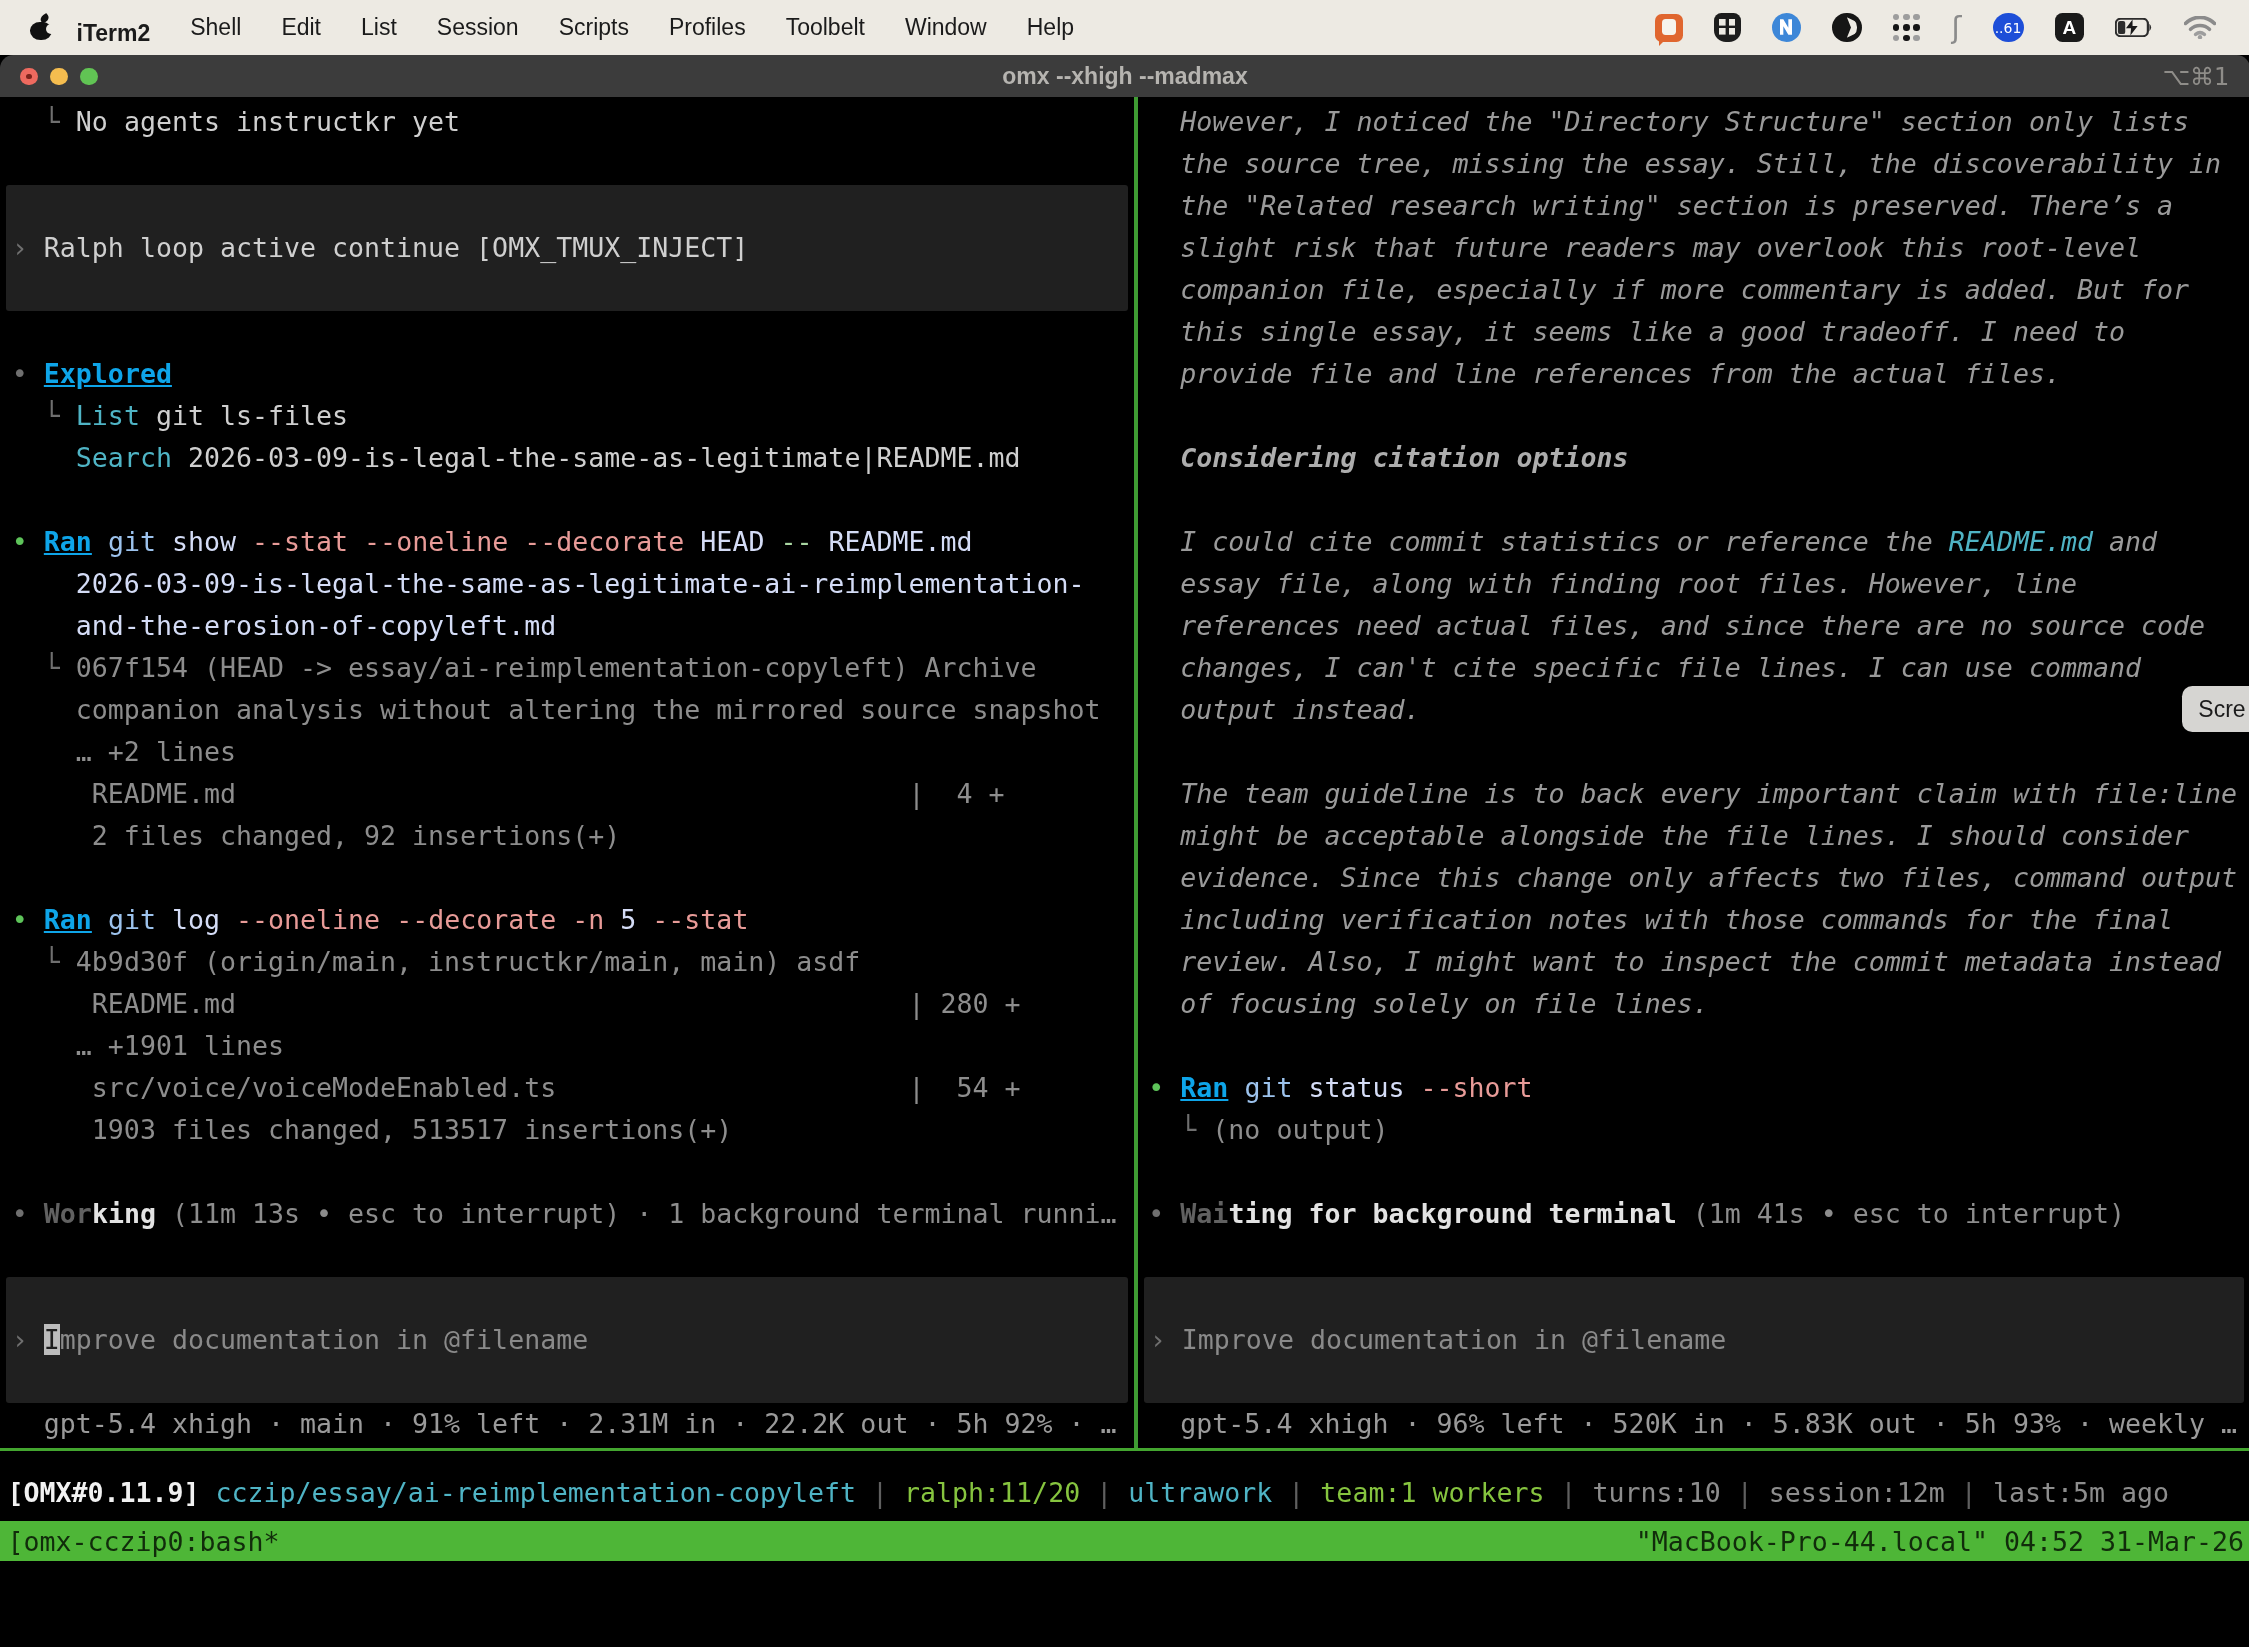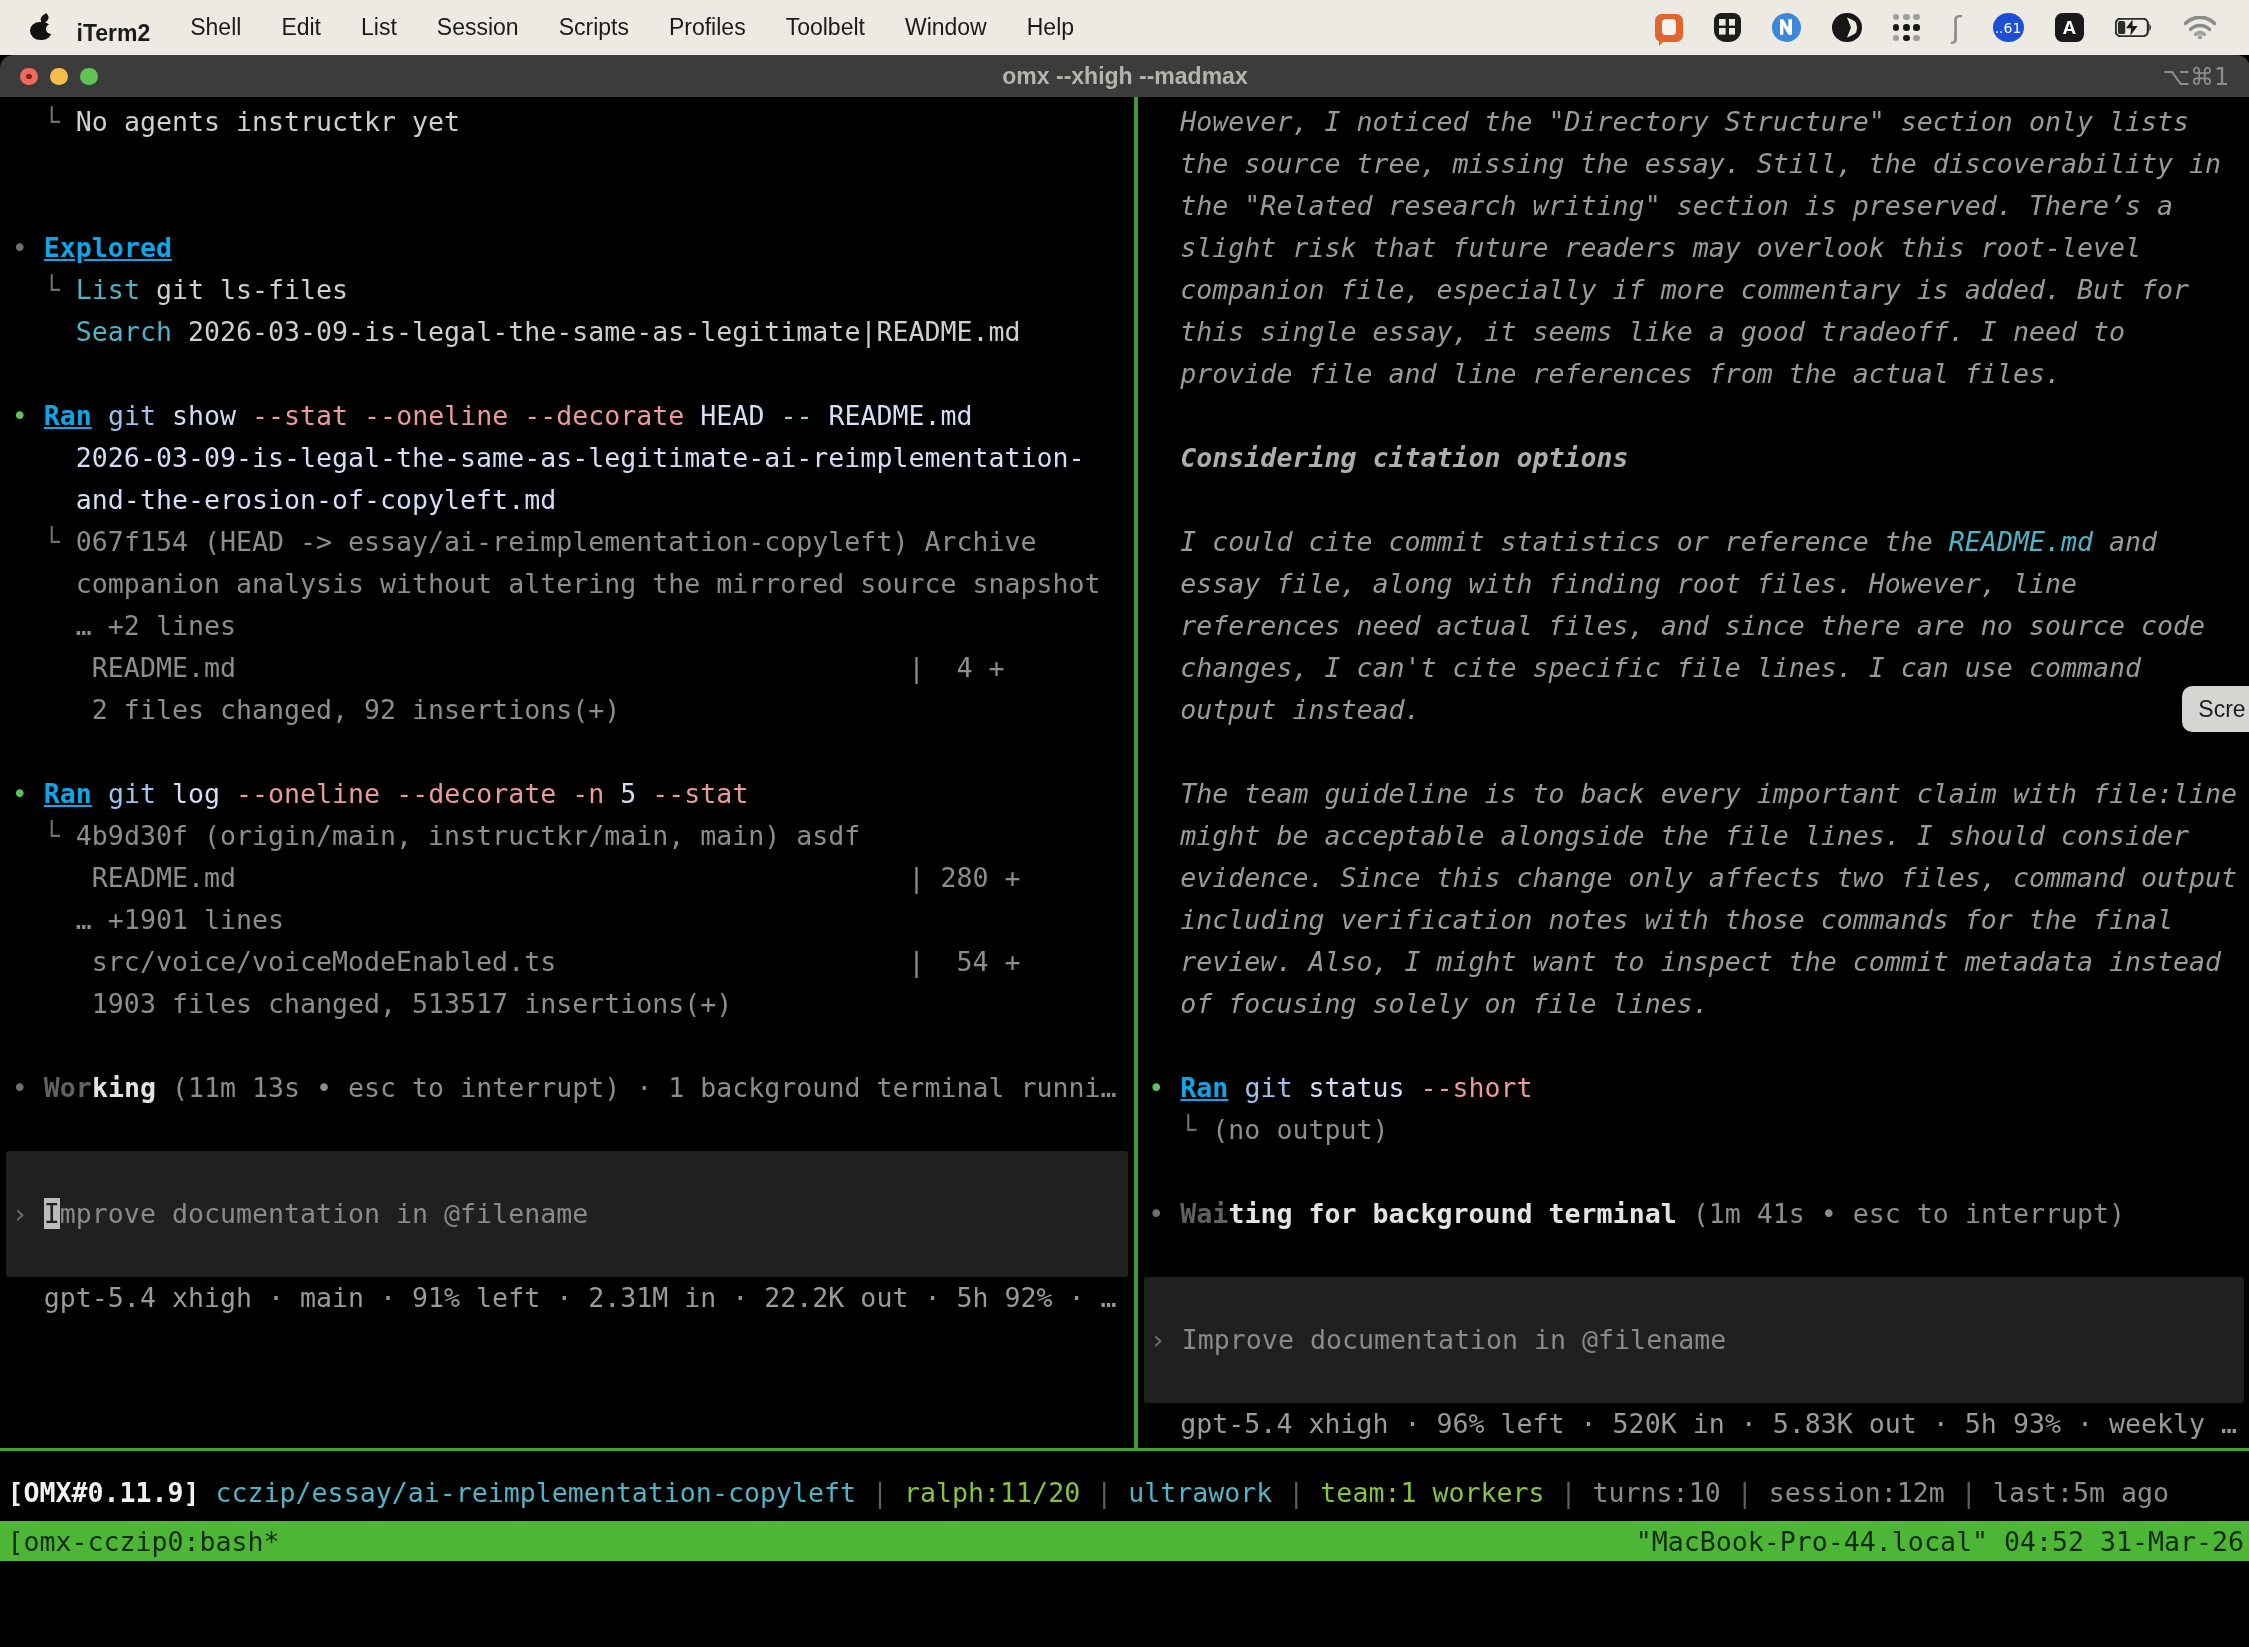--- a/index.html
+++ b/index.html
@@ -162,20 +162,25 @@
     <span id="btn-min" class="tl-btn"></span>
     <span id="btn-zoom" class="tl-btn"></span>
     <span id="window-title">omx --xhigh --madmax</span>
     <span id="title-shortcut">⌥⌘1</span>
   </div>
 
   <div id="panes">
     <div id="pane-left" class="pane">
         <div class="tl"><span class="s-dim">  └ </span><span class="s-lt">No agents instructkr yet</span></div>
         <div class="tl">&nbsp;</div>
+        <div class="tbox">
+          <div class="tl">&nbsp;</div>
+          <div class="tl"><span class="s-dim">› </span><span class="s-lt">Ralph loop active continue [OMX_TMUX_INJECT]</span></div>
+          <div class="tl">&nbsp;</div>
+        </div>
         <div class="tl">&nbsp;</div>
         <div class="tl"><span class="s-dim">• </span><span class="s-bw">Explored</span></div>
         <div class="tl"><span class="s-dim">  └ </span><span class="s-cyan">List</span><span class="s-lt"> git ls-files</span></div>
         <div class="tl"><span class="s-pad">    </span><span class="s-cyan">Search</span><span class="s-lt"> 2026-03-09-is-legal-the-same-as-legitimate|README.md</span></div>
         <div class="tl">&nbsp;</div>
         <div class="tl"><span class="s-gb">• </span><span class="s-bw">Ran</span><span class="s-lav"> </span><span class="s-git">git</span><span class="s-lav"> show </span><span class="s-flag">--stat</span><span class="s-lav"> </span><span class="s-flag">--oneline</span><span class="s-lav"> </span><span class="s-flag">--decorate</span><span class="s-lav"> HEAD </span><span class="s-dg">--</span><span class="s-lav"> README.md</span></div>
         <div class="tl"><span class="s-lav">    2026-03-09-is-legal-the-same-as-legitimate-ai-reimplementation-</span></div>
         <div class="tl"><span class="s-lav">    and-the-erosion-of-copyleft.md</span></div>
         <div class="tl"><span class="s-dim">  └ </span><span class="s-gr">067f154 (HEAD -&gt; essay/ai-reimplementation-copyleft) Archive</span></div>
         <div class="tl"><span class="s-gr">    companion analysis without altering the mirrored source snapshot</span></div>

